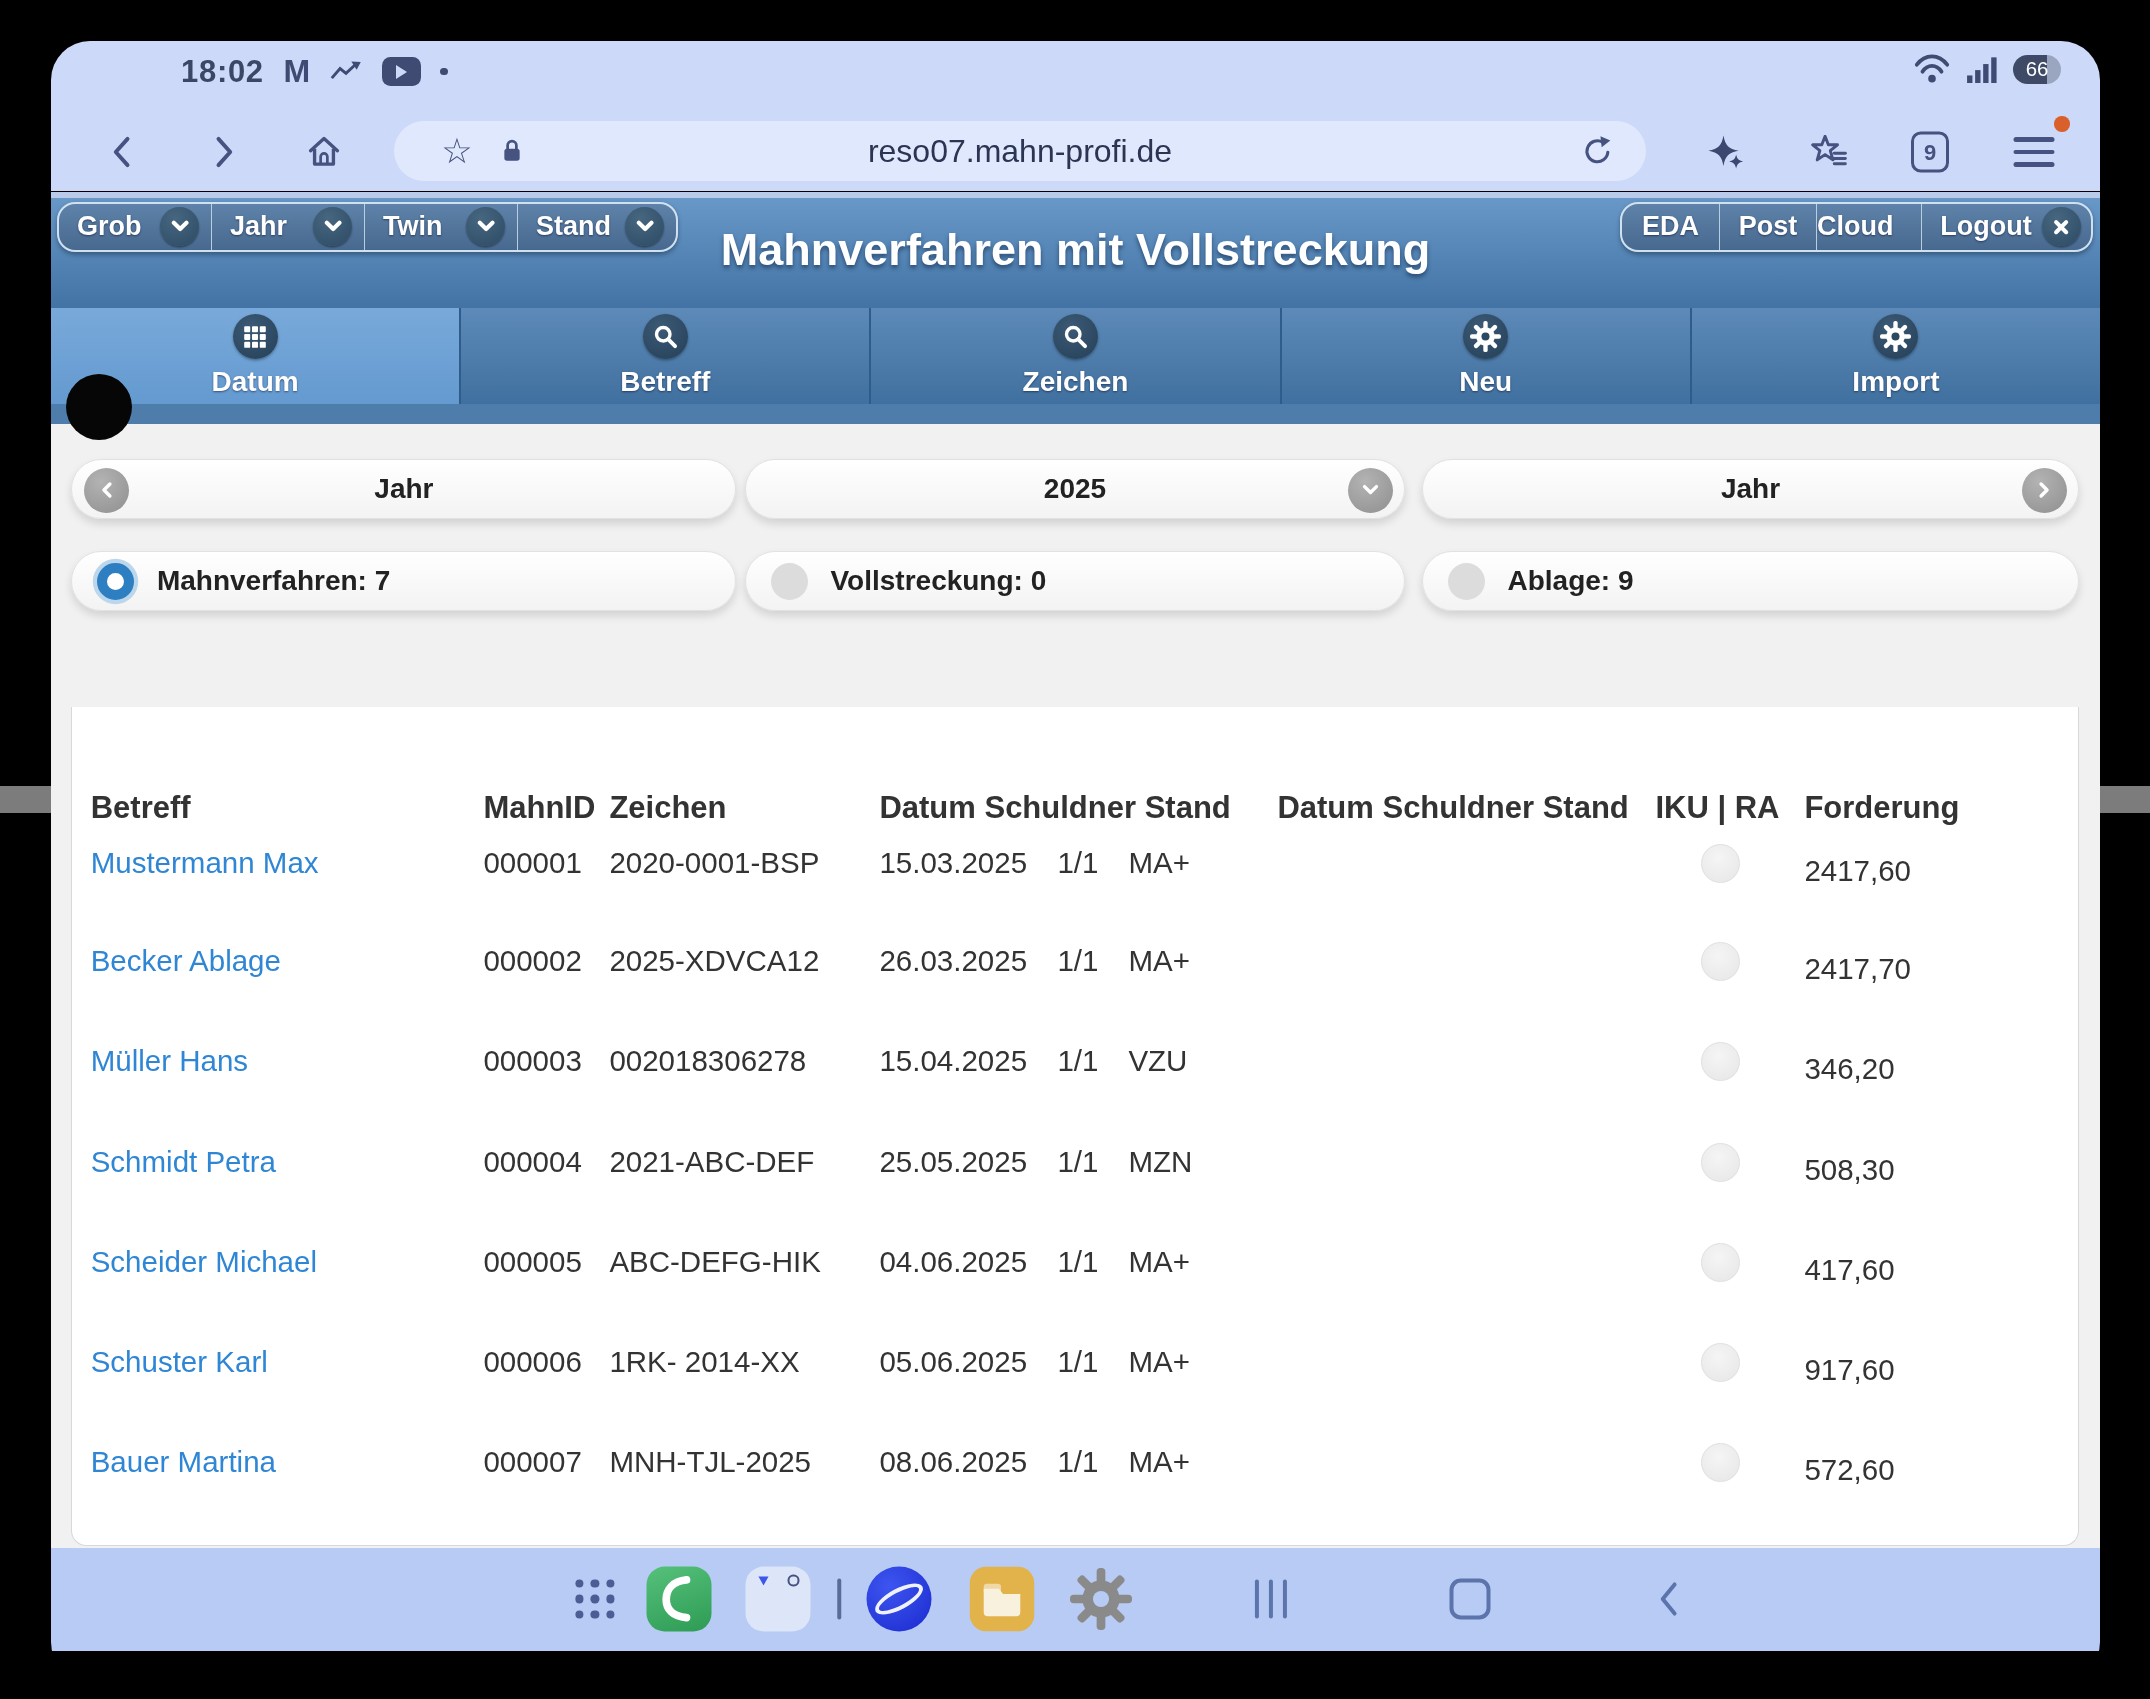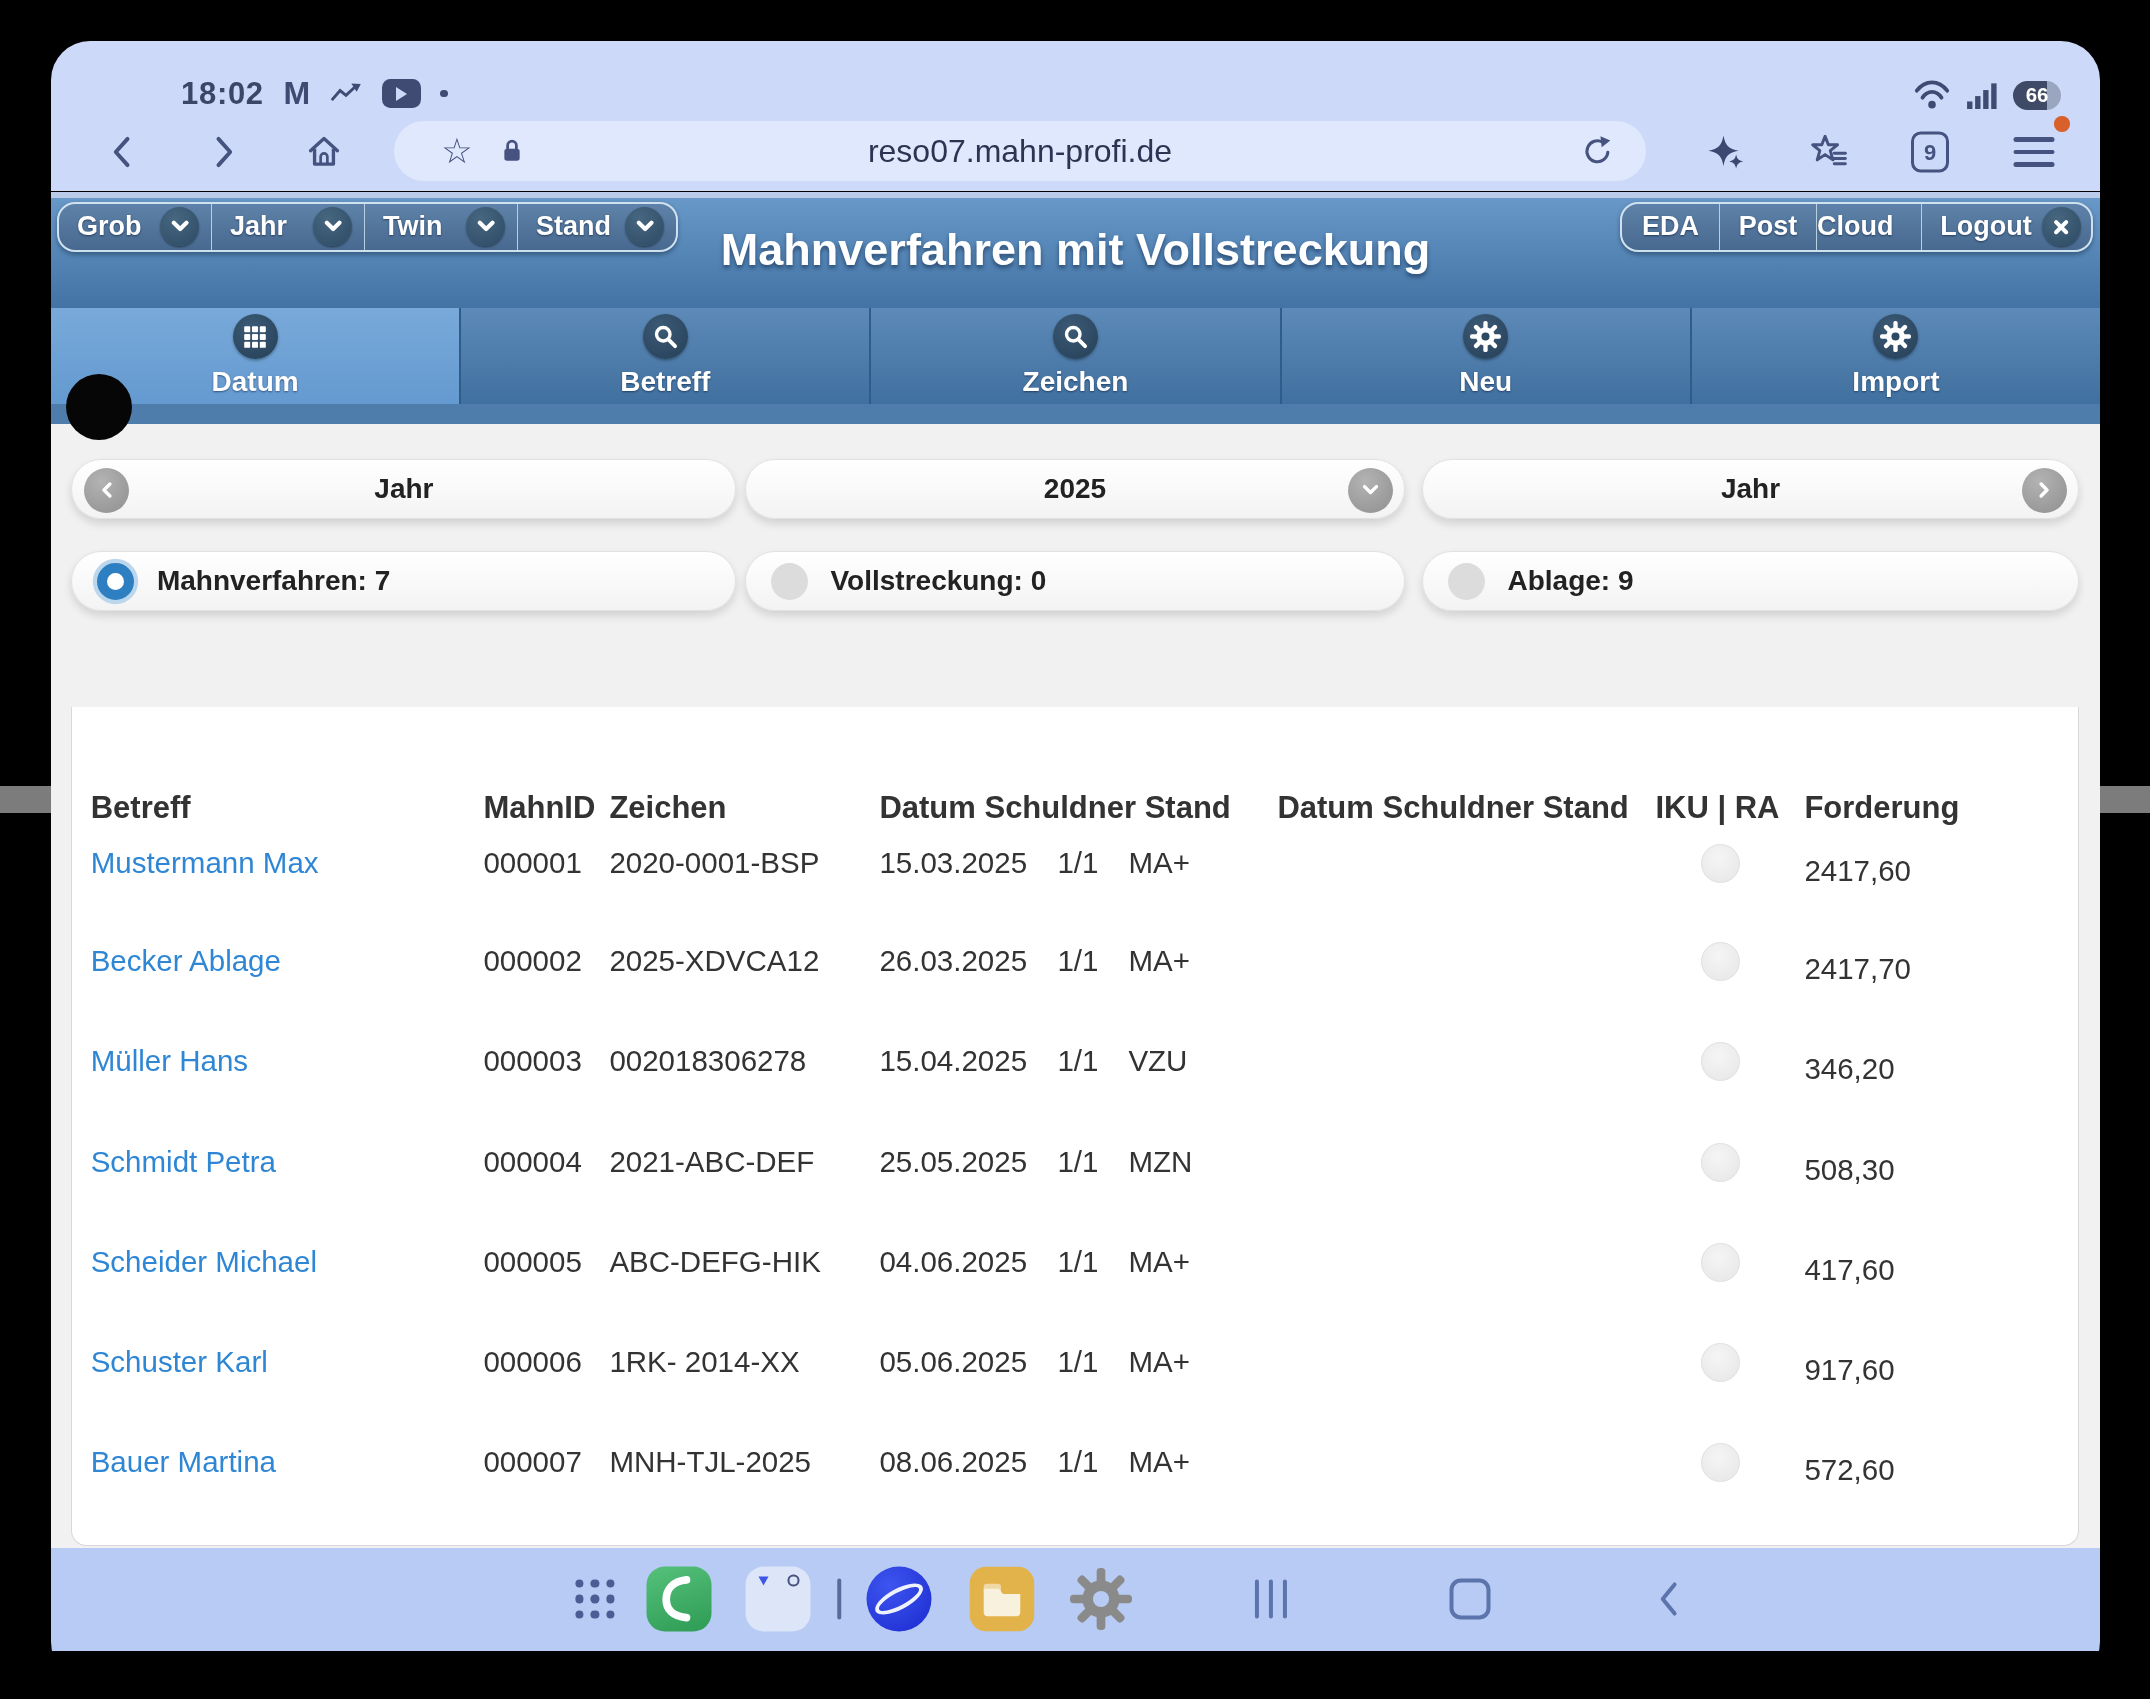--- a/index.html
+++ b/index.html
@@ -8,32 +8,32 @@
 
   
   .bg-strip{position:absolute;height:27px;background:#7c7c7c;top:786px;}
 
   
   #screen{position:absolute;left:51px;top:41px;width:2049px;height:1640px;border-radius:39px;
           background:#000;overflow:hidden;}
 
   
   #statusbar{position:absolute;left:0;top:0;width:2049px;height:71px;background:#cdd9f8;
-             display:flex;align-items:flex-end;padding:0 39px 0 130px;box-sizing:border-box;}
+             display:flex;align-items:flex-start;padding:12px 39px 0 130px;box-sizing:border-box;}
   .sb-left{display:flex;align-items:center;gap:19.7px;}
   .sb-right{display:flex;align-items:center;gap:15.5px;margin-left:auto;}
   .sb-time{font-size:31px;font-weight:600;color:#3b4766;letter-spacing:0.7px;}
   .gmail-m{font-size:32px;font-weight:800;color:#3f4b73;}
   .yt{width:39px;height:29.5px;border-radius:8.4px;background:#3f4b73;display:flex;align-items:center;justify-content:center;}
   .yt i{display:block;width:0;height:0;border-left:11.3px solid #cdd9f8;border-top:7px solid transparent;border-bottom:7px solid transparent;}
   .sb-dot{width:7.7px;height:7.7px;border-radius:50%;background:#3f4b73;}
   .battery{width:48px;height:29.5px;border-radius:14.8px;position:relative;overflow:hidden;
            background:linear-gradient(90deg,#3f4a66 0 70%,#9aa6c0 70%);
            display:flex;align-items:center;justify-content:center;}
-  .battery b{color:#fff;font-size:20.4px;font-weight:bold;}
+  .battery b{color:#fff;font-size:20.4px;font-weight:normal;}
 
   
   #browserbar{position:absolute;left:0;top:71px;width:2049px;height:79px;background:#cdd9f8;}
   .bicon{position:absolute;transform:translate(-50%,-50%);top:40px;display:flex;align-items:center;justify-content:center;}
   #urlpill{position:absolute;left:343px;top:9.1px;width:1252px;height:60px;border-radius:30px;background:#dfe8fc;}
   #urltext{position:absolute;left:0;top:0;width:100%;height:100%;display:flex;align-items:center;justify-content:center;
            font-size:32px;color:#2b3552;font-weight:500;}
   .star-glyph{font-size:35px;color:#46527f;}
   .tabs-btn{width:38px;height:41px;border:3.5px solid #46527f;border-radius:9.8px;display:flex;align-items:center;justify-content:center;
             font-size:22px;font-weight:bold;color:#46527f;box-sizing:border-box;}

